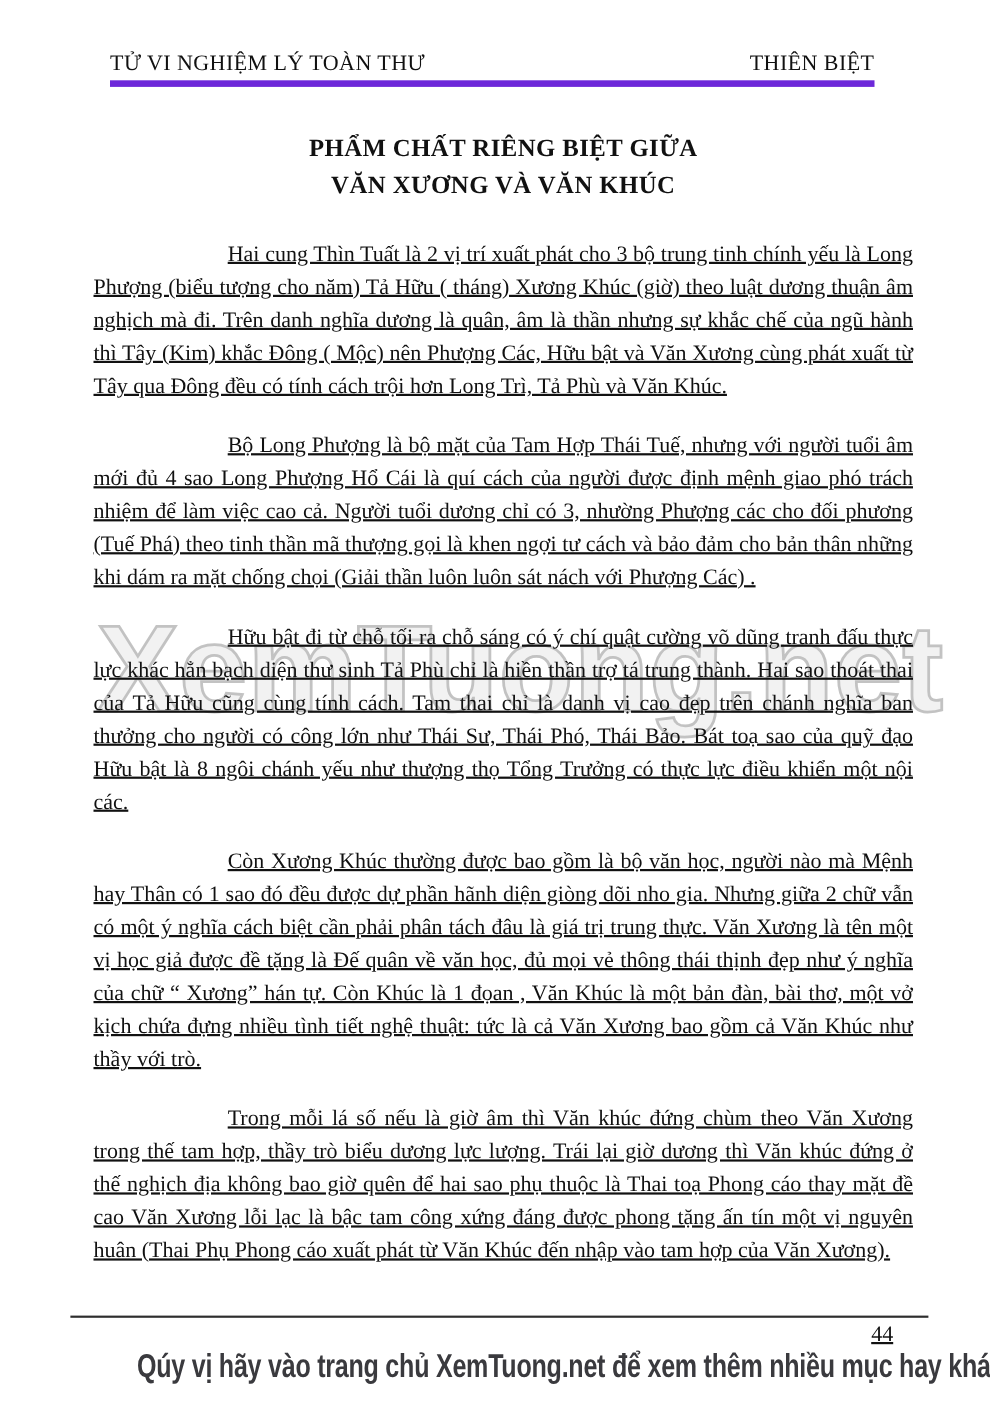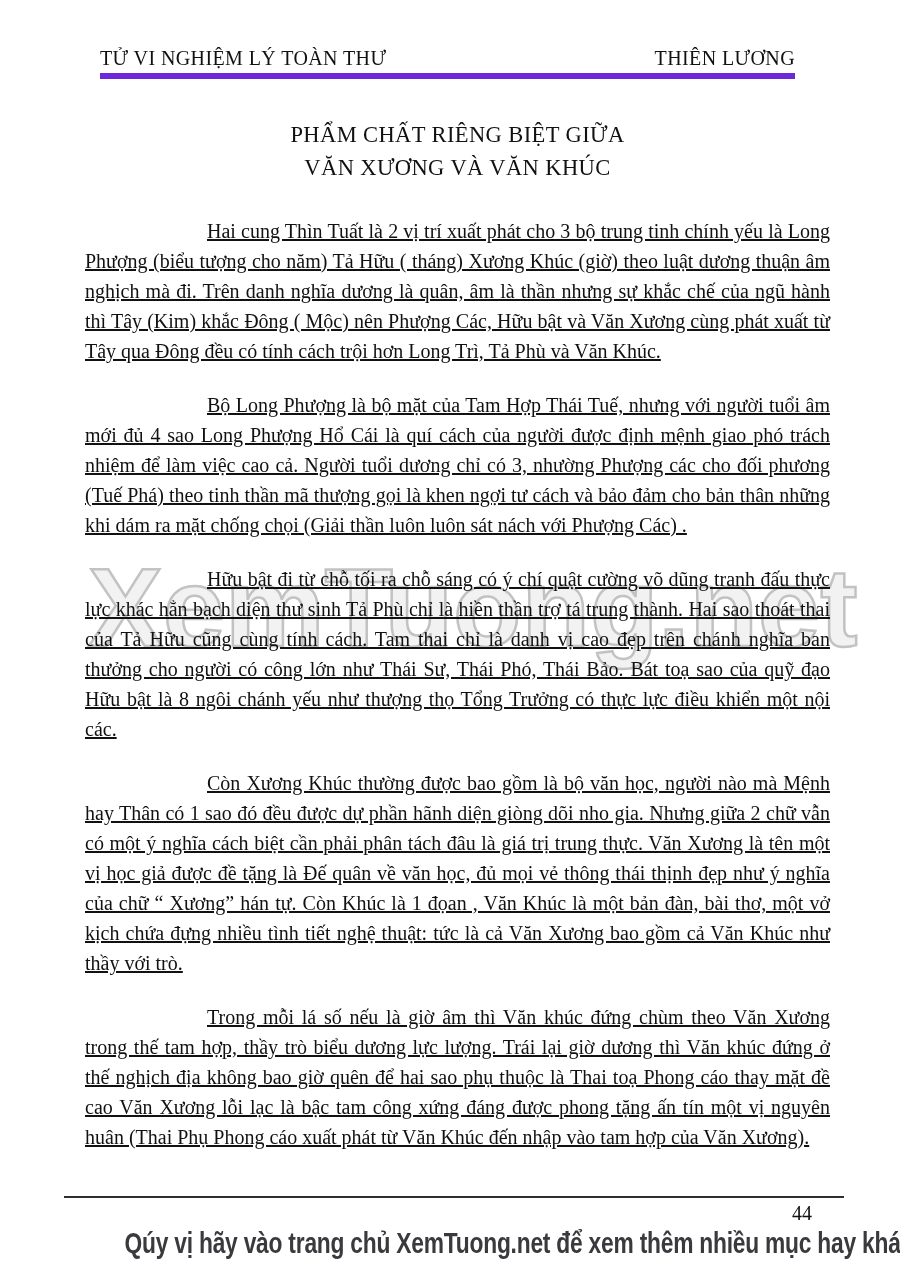--- a/index.html
+++ b/index.html
@@ -31,21 +31,21 @@
     border-bottom: 6px solid #6d28d9;
     padding-bottom: 3px;
     z-index: 2;
   }
 
   
   .title-block {
     position: absolute;
     left: 85px; right: 70px; top: 118px;
     text-align: center;
-    font-weight: normal;
+    font-weight: bold;
     font-size: 22.5px;
     line-height: 33px;
     letter-spacing: 0.4px;
     z-index: 2;
   }
 
   
   .content {
     position: absolute;
     left: 85px; right: 70px; top: 192px;
@@ -86,20 +86,21 @@
     left: 64px; right: 56px; top: 1196px;
     border-top: 2.5px solid #2e2e2e;
     height: 0;
     z-index: 2;
   }
   .page-number {
     position: absolute;
     right: 88px; top: 1202px;
     font-size: 20px;
     z-index: 2;
+    text-decoration: underline;
   }
   .footer-promo {
     position: absolute;
     left: 0; right: 0; top: 1226px;
     text-align: center;
     z-index: 2;
     font-family: "Liberation Sans", "DejaVu Sans", sans-serif;
     font-weight: bold;
     font-size: 30px;
     color: #3a3a3e;
@@ -114,21 +115,21 @@
 </style>
 </head>
 <body>
 
 <div class="page">
 
   <div class="watermark">XemTuong.net</div>
 
   <div class="header">
     <span>TỬ VI NGHIỆM LÝ TOÀN THƯ</span>
-    <span>THIÊN LƯƠNG</span>
+    <span>THIÊN BIỆT</span>
   </div>
 
   <div class="title-block">
     <div>PHẨM CHẤT RIÊNG BIỆT GIỮA</div>
     <div>VĂN XƯƠNG VÀ VĂN KHÚC</div>
   </div>
 
   <div class="content">
     <p>Hai cung Thìn Tuất là 2 vị trí xuất phát cho 3 bộ trung tinh chính yếu  là Long Phượng (biểu tượng cho năm) Tả Hữu ( tháng) Xương Khúc (giờ) theo luật dương thuận âm nghịch mà đi. Trên danh nghĩa dương là quân, âm là thần nhưng sự khắc chế của ngũ hành thì Tây (Kim) khắc Đông ( Mộc) nên Phượng Các, Hữu bật và Văn Xương cùng phát xuất từ Tây qua Đông đều có tính cách  trội hơn Long Trì, Tả Phù và Văn Khúc.</p>
     <p>Bộ Long Phượng là bộ mặt của Tam Hợp Thái Tuế, nhưng với người tuổi âm mới đủ 4 sao Long Phượng Hổ Cái là quí cách của người được định mệnh giao phó trách nhiệm để làm việc cao cả. Người tuổi dương chỉ có 3, nhường Phượng các cho đối phương (Tuế Phá) theo tinh thần mã thượng gọi là khen ngợi tư cách và bảo đảm cho bản thân những khi dám ra mặt chống chọi (Giải thần luôn luôn sát nách với Phượng Các) .</p>

